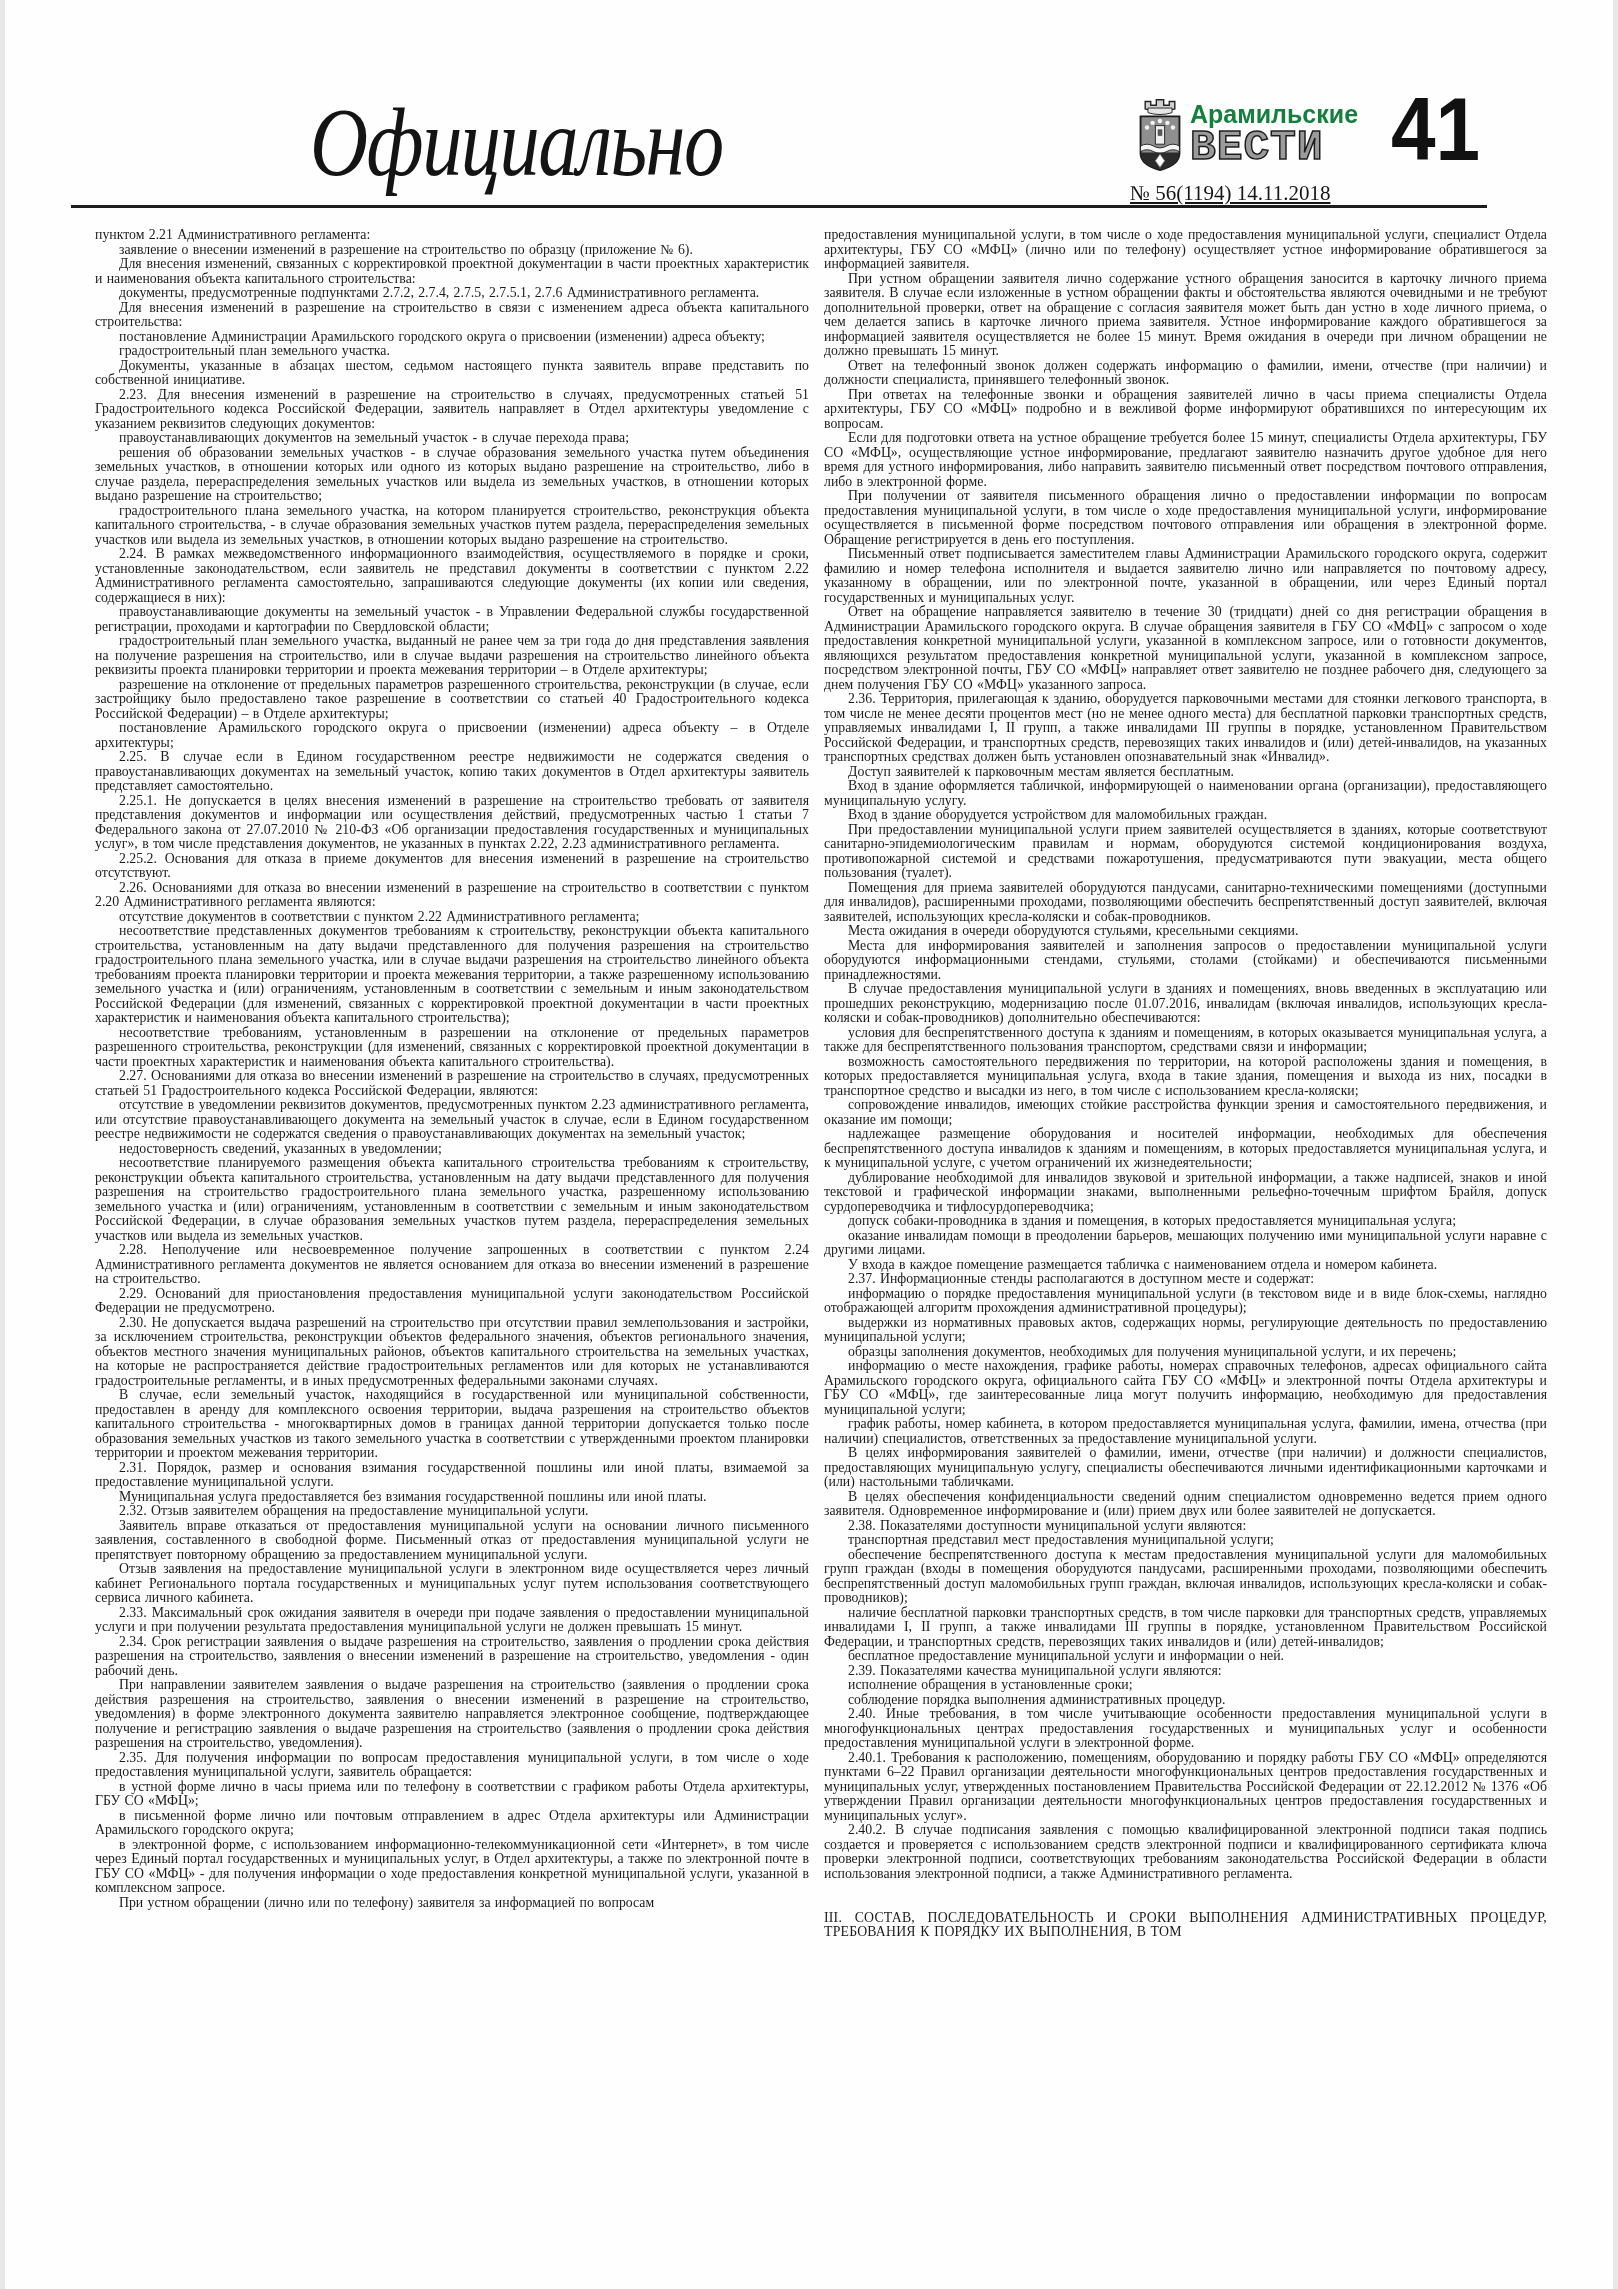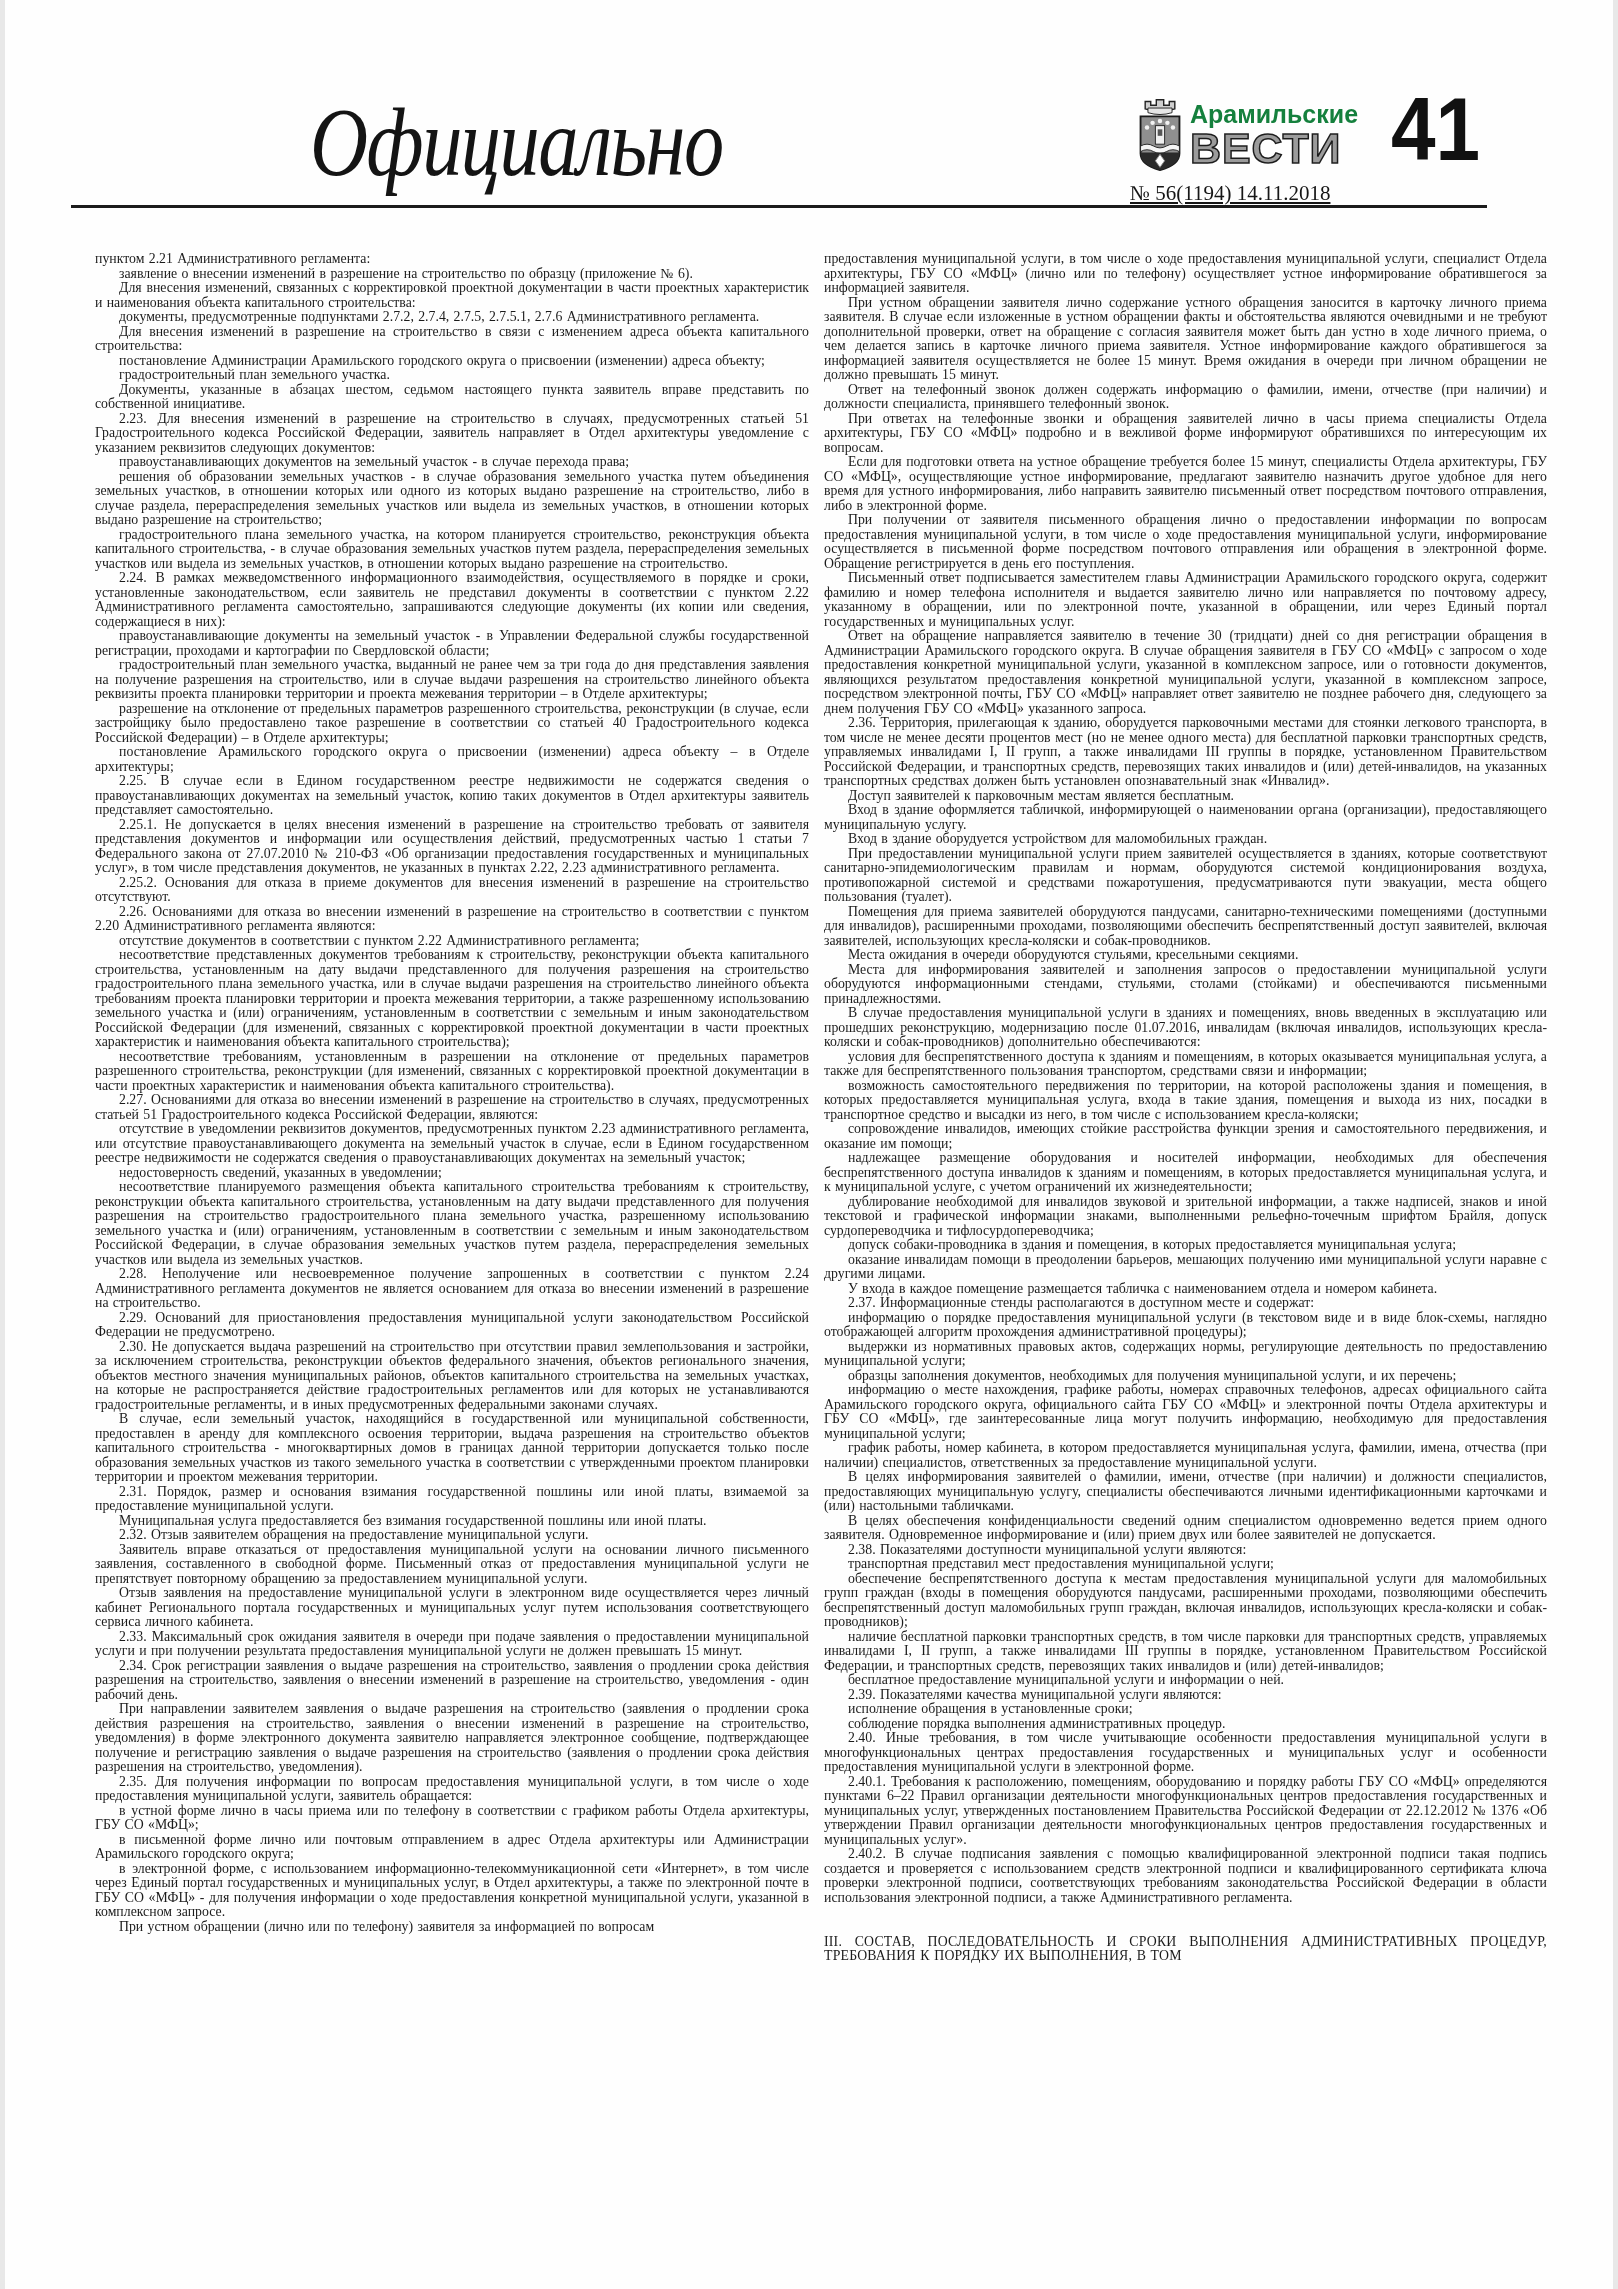--- a/index.html
+++ b/index.html
@@ -24,21 +24,21 @@
     white-space:nowrap;
   }
   .brand{position:absolute;left:1128px;top:96px;width:240px;height:88px;}
   .crest{position:absolute;left:0;top:0;}
   .brand-text{position:absolute;left:57px;top:5.5px;width:166px;}
   .brand-top{
     font-family:"Liberation Sans", sans-serif;font-weight:bold;
     font-size:25px;line-height:25px;color:#15803d;letter-spacing:0;
   }
   .brand-main{
-    font-family:Liberation Sans, sans-serif;font-weight:bold;
+    font-family:Liberation Mono, monospace;font-weight:bold;
     font-size:43px;line-height:42px;color:#9b9b9b;
     -webkit-text-stroke:1.5px #1c1c1c;
     letter-spacing:0.9px;
   }
   .page-number{
     position:absolute;left:1386px;top:85px;
     font-family:"Liberation Sans", sans-serif;font-weight:800;
     font-size:89px;line-height:89px;color:#111;
     transform:scaleX(.9);transform-origin:left top;
   }
@@ -50,21 +50,20 @@
   .rule{
     position:absolute;left:66px;top:205px;width:1416px;height:2.8px;
     background:#1c1c1c;
   }
   
   .col{
     position:absolute;top:228px;
     text-align:justify;
     font-size:13.8px;line-height:14.5px;
     word-spacing:0.9px;
-    margin-top:24px;
   }
   #col-left{left:90px;width:714px;height:2012px;overflow:hidden;}
   #col-right{left:819px;width:723px;height:2012px;overflow:hidden;}
   .para{margin:0;text-indent:24px;}
   .para.noindent{text-indent:0;}
   .para.heading{
     text-indent:0;
     margin-top:29.5px;
     letter-spacing:0.2px;
   }

